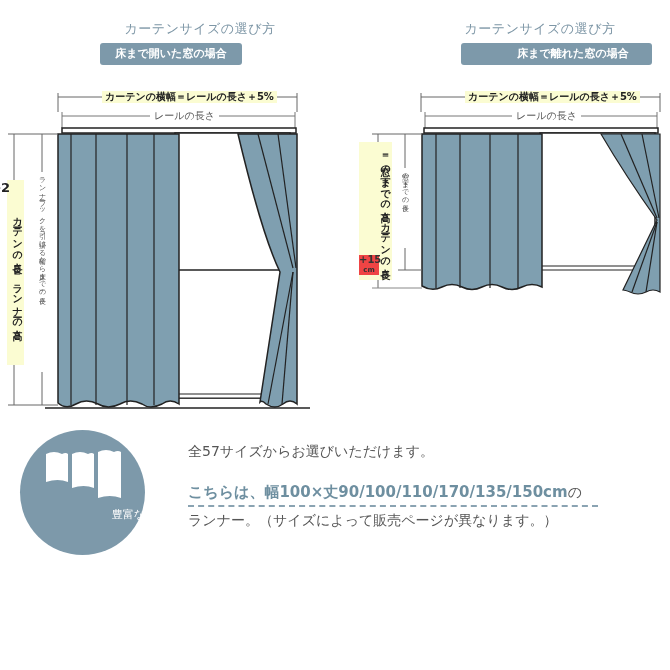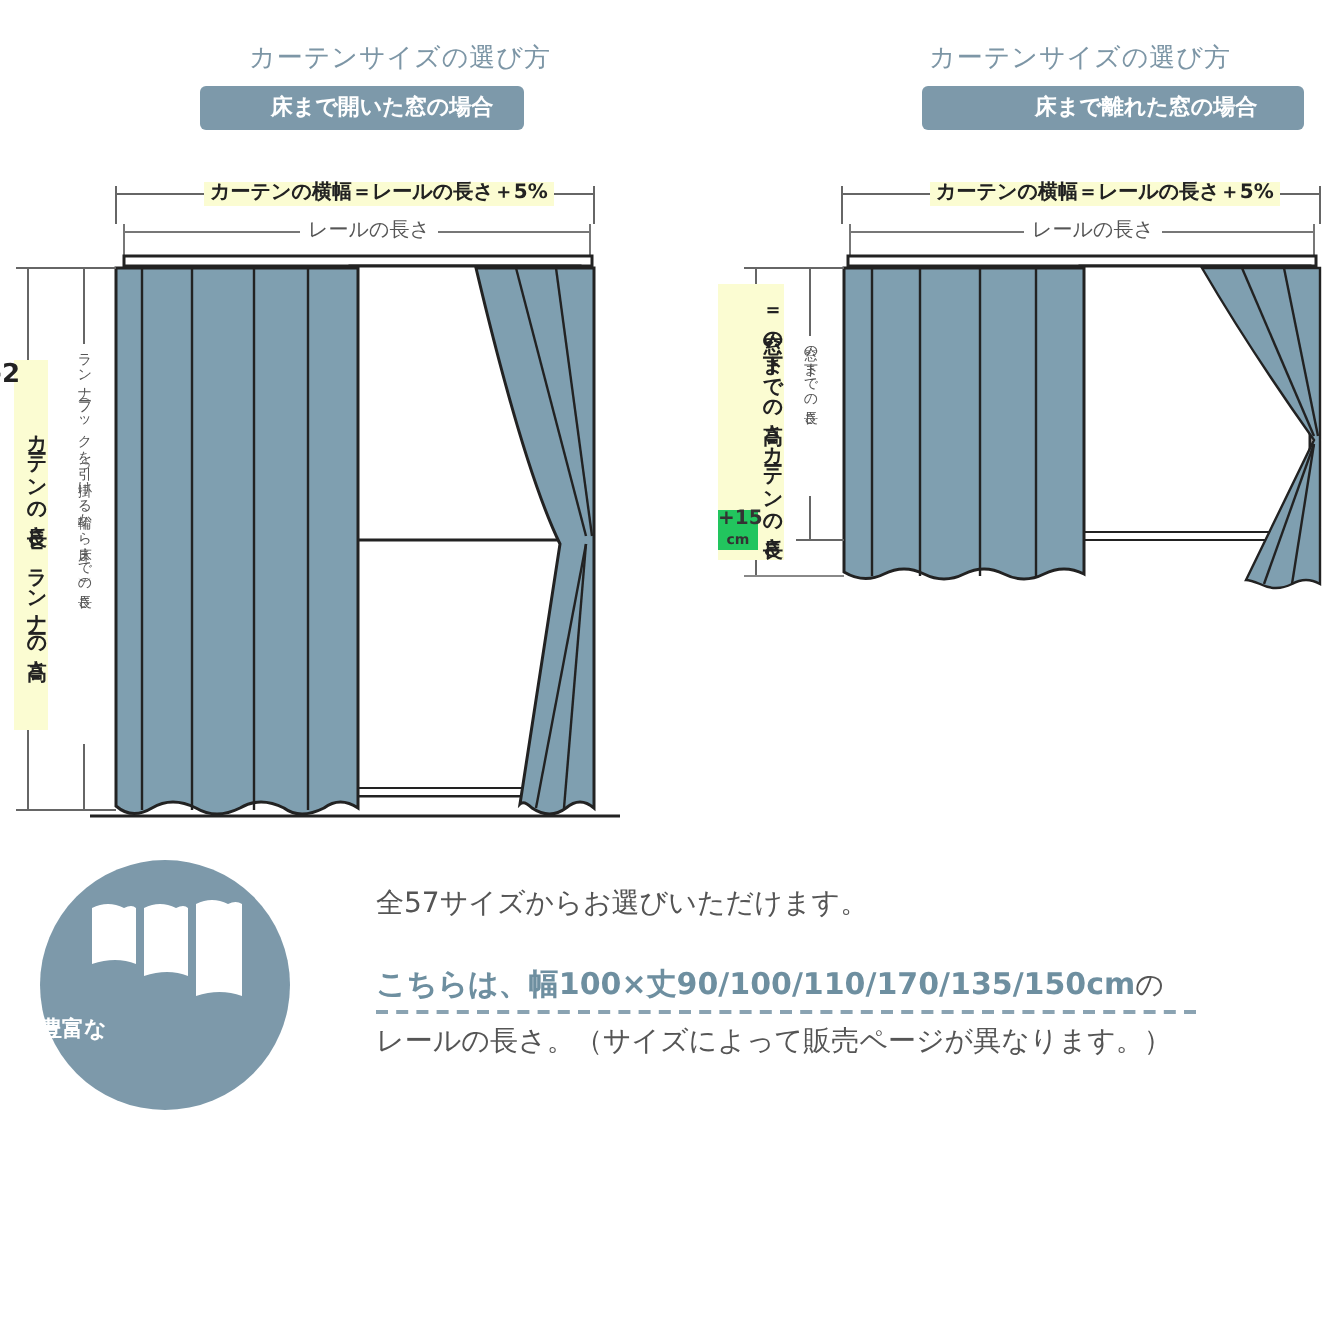--- a/index.html
+++ b/index.html
@@ -8,30 +8,30 @@
     .abs { position: absolute; }
     .title { font-size: 13px; font-weight: normal; color: #7d96a6; letter-spacing: 0.5px; text-align: center; }
     .subbadge { background: #7d99aa; color: #fff; font-size: 11px; font-weight: bold; border-radius: 3px;
                 text-align: center; line-height: 22px; height: 22px; }
     .hl { background: #fbfcd2; color: #222; font-weight: bold; font-size: 10px; padding: 0 3px; line-height: 12px; white-space: nowrap; }
     .small { font-size: 10px; color: #555; background: #fff; padding: 0 4px; white-space: nowrap; line-height: 9px; }
     .vhl { background: #fbfcd2; color: #222; font-weight: bold; font-size: 10px; writing-mode: vertical-rl;
            text-orientation: upright; text-align: center; }
     .vsmall { font-size: 7px; color: #555; background: #fff; writing-mode: vertical-rl; text-orientation: upright; line-height: 9px; }
     .badge-circle { border-radius: 50%; background: #7d99aa; }
-    .badge-text { color: #fff; font-weight: bold; font-size: 11px; text-align: left; line-height: 15px; }
+    .badge-text { color: #fff; font-weight: normal; font-size: 11px; text-align: right; line-height: 15px; }
     .desc { font-size: 14px; color: #555; white-space: nowrap; }
     .desc-accent { font-size: 15px; color: #6e8fa0; font-weight: bold; white-space: nowrap; }
     .dash { border-bottom: 2px dashed #8aa3b2; }
   </style>
 </head>
 <body>
 
 <div class="abs title" style="left:95px; top:20px; width:210px;">カーテンサイズの選び方</div>
-<div class="abs subbadge" style="left:100px; top:43px; width:142px;padding-left:20px;">床まで開いた窓の場合</div>
+<div class="abs subbadge" style="left:100px; top:43px; width:142px;">床まで開いた窓の場合</div>
 
 <svg class="abs" style="left:0; top:85px;" width="330" height="330" viewBox="0 85 330 330">
 
   <line x1="58" y1="97" x2="297" y2="97" stroke="#666" stroke-width="1"></line>
   <line x1="58" y1="93" x2="58" y2="112" stroke="#666" stroke-width="1"></line>
   <line x1="297" y1="93" x2="297" y2="112" stroke="#666" stroke-width="1"></line>
 
   <line x1="62" y1="116" x2="295" y2="116" stroke="#777" stroke-width="1"></line>
   <line x1="62" y1="112" x2="62" y2="128" stroke="#777" stroke-width="1"></line>
   <line x1="295" y1="112" x2="295" y2="128" stroke="#777" stroke-width="1"></line>
@@ -105,33 +105,33 @@
   <line x1="398" y1="270" x2="422" y2="270" stroke="#666" stroke-width="1"></line>
 </svg>
 
 <div class="abs hl" style="left:465px; top:91px;">カーテンの横幅＝レールの長さ＋5%</div>
 <div class="abs small" style="left:512px; top:111px;">レールの長さ</div>
 <div class="abs vsmall" style="left:400px; top:168px; height:80px;">窓の下までの長さ</div>
 <div class="abs vhl" style="left:359px; top:142px; width:33px; height:138px; display:flex; flex-direction:row-reverse; justify-content:center;">
   <span>カーテンの長さ</span>
   <span>＝窓の下までの高さ</span>
 </div>
-<div class="abs" style="left:359px; top:255px; width:20px; text-align:center; background:#22c55e; font-weight:bold; line-height:10px;">
+<div class="abs" style="left:359px; top:255px; width:20px; text-align:center; background:#ef4444; font-weight:bold; line-height:10px;">
   <span style="display:block; font-size:10px;">+15</span>
   <span style="display:block; font-size:7px;">cm</span>
 </div>
 
 <div class="abs badge-circle" style="left:20px; top:430px; width:125px; height:125px;">
   <svg class="abs" style="left:24px; top:18px;" width="80" height="60" viewBox="0 0 80 60">
     <path d="M2,6 Q10,2 18,6 Q22,4 24,6 L24,34 Q14,30 2,34 Z" fill="#fff"></path>
     <path d="M28,6 Q36,2 44,6 Q48,4 50,6 L50,40 Q40,36 28,40 Z" fill="#fff"></path>
     <path d="M54,4 Q62,0 70,4 Q74,2 77,4 L77,50 Q66,46 54,50 Z" fill="#fff"></path>
   </svg>
   <div class="abs badge-text" style="left:0; top:77px; width:125px;">
     <div>豊富な</div>
   </div>
 </div>
 
 <div class="abs desc" style="left:188px; top:443px;">全57サイズからお選びいただけます。</div>
 <div class="abs dash" style="left:188px; top:482px; width:410px; padding-bottom:3px;">
   <span class="desc-accent">こちらは、幅100×丈90/100/110/170/135/150cm</span><span class="desc">の</span>
 </div>
-<div class="abs desc" style="left:188px; top:512px;">レールの長さ。（サイズによって販売ページが異なります。）</div>
+<div class="abs desc" style="left:188px; top:512px;">ランナー。（サイズによって販売ページが異なります。）</div>
 
 </body></html>

